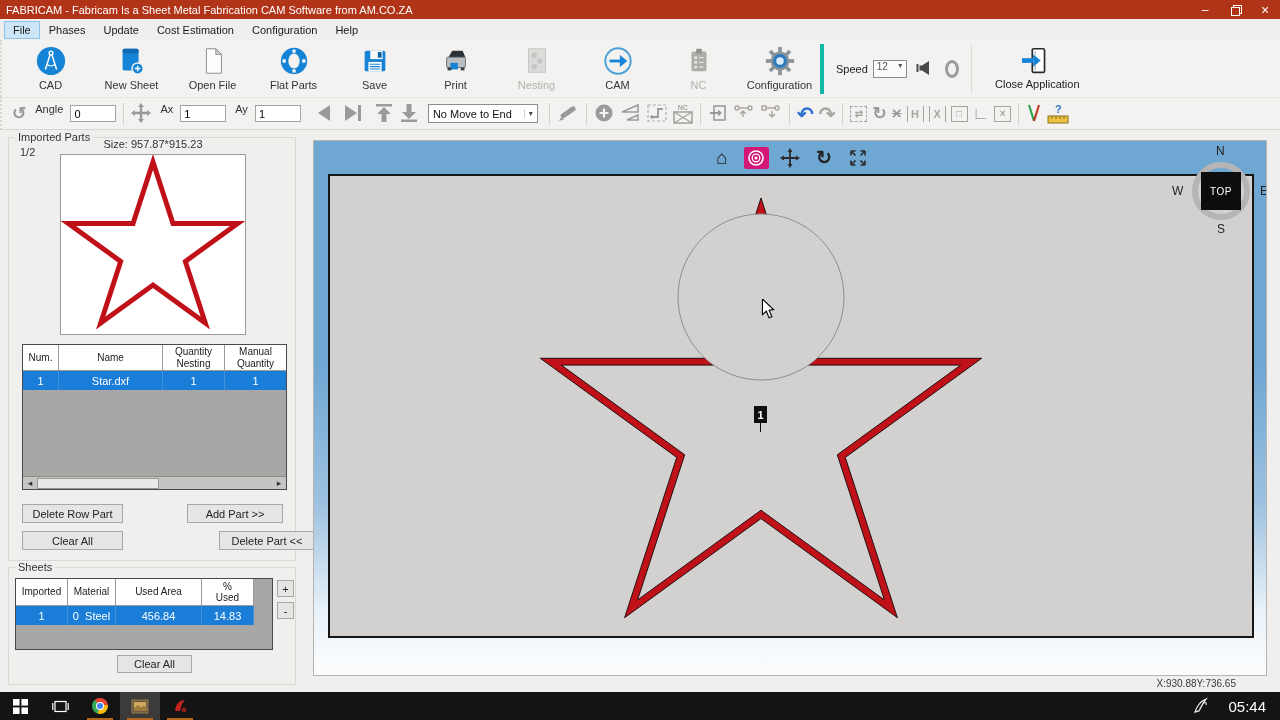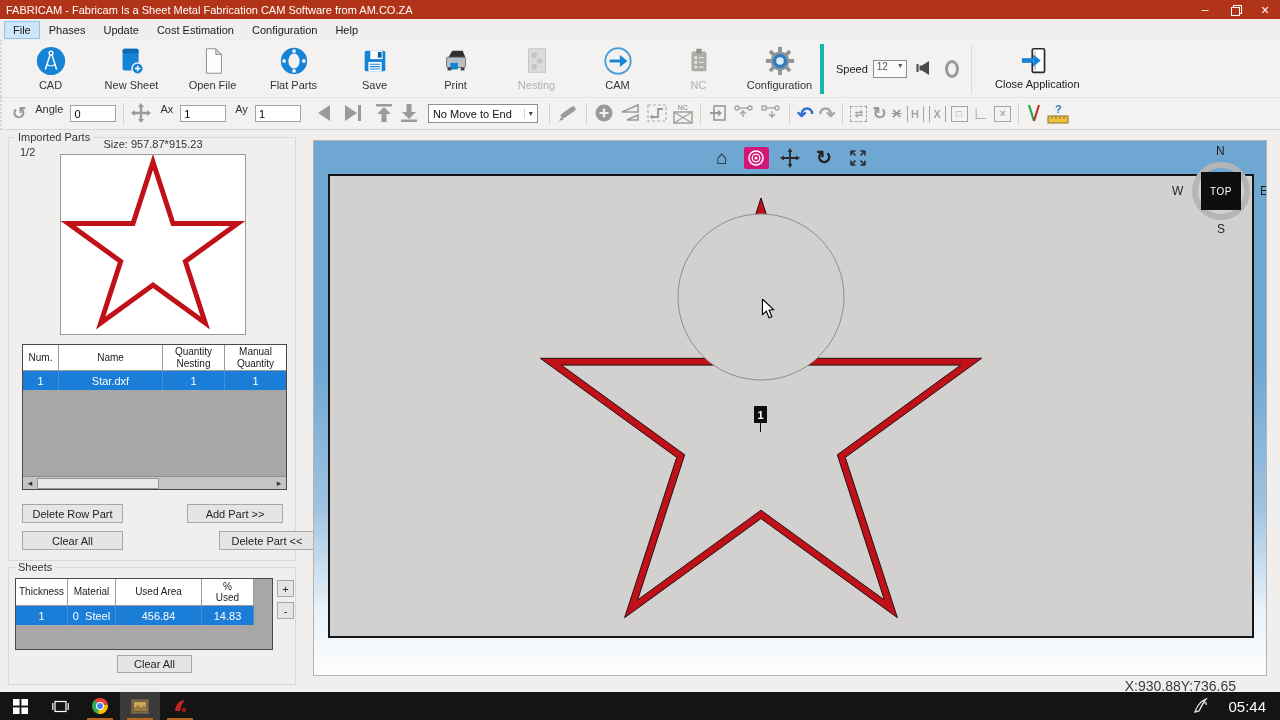--- a/index.html
+++ b/index.html
@@ -95,21 +95,21 @@
   .cursor { position:absolute; left:447px; top:158px; }
 
   .compass { position:absolute; left:862px; top:5px; width:90px; height:90px; }
   .compass .ring { position:absolute; left:16px; top:16px; width:58px; height:58px; border:6px solid #b5b5b5; border-radius:50%; }
   .compass .cube { position:absolute; left:25px; top:26px; width:40px; height:38px; background:#0d0d0d; color:#fff; font-size:10px;
     display:flex; align-items:center; justify-content:center; letter-spacing:0.5px; }
   .compass .dir { position:absolute; color:#1e1e1e; font-size:12px; }
   .compass .n { left:40px; top:-2px; } .compass .s { left:41px; top:76px; }
   .compass .w { left:-4px; top:38px; } .compass .e { left:84px; top:38px; }
 
-  .coords { position:absolute; left:950px; top:548px; width:310px; text-align:right; padding-right:24px; font-size:14px; color:#3a3a3a; }
+  .coords { position:absolute; left:950px; top:548px; width:310px; text-align:right; padding-right:24px; font-size:10px; color:#3a3a3a; }
 
   
   .taskbar { position:absolute; left:0; top:692px; width:1280px; height:28px; background:#141414; display:flex; align-items:center; }
   .tb-icon { width:40px; height:28px; display:flex; align-items:center; justify-content:center; position:relative; }
   .tb-icon.open::after { content:""; position:absolute; left:7px; bottom:0; width:26px; height:2px; background:#b5651d; }
   .tb-icon.active { background:#3d3b39; }
   .chrome-outer { width:16px; height:16px; border-radius:50%; background:conic-gradient(from -40deg,#ea4335 0 33%,#fbbc05 0 66%,#34a853 0 100%); display:flex; align-items:center; justify-content:center; }
   .chrome-mid { width:8px; height:8px; border-radius:50%; background:#fff; display:flex; align-items:center; justify-content:center; }
   .chrome-dot { width:6px; height:6px; border-radius:50%; background:#4285f4; }
   .tb-right { margin-left:auto; display:flex; align-items:center; gap:18px; padding-right:14px; color:#fff; }
@@ -477,21 +477,21 @@
     <div class="btn" style="left:22px; top:374px; width:101px; height:19px;">Delete Row Part</div>
     <div class="btn" style="left:187px; top:374px; width:96px; height:19px;">Add Part &gt;&gt;</div>
     <div class="btn" style="left:22px; top:401px; width:101px; height:19px;">Clear All</div>
     <div class="btn" style="left:187px; top:401px; width:96px; height:19px;margin-left:32px;">Delete Part &lt;&lt;</div>
 
     <div class="groupbox" style="left:8px; top:437px; width:288px; height:118px;"></div>
     <span class="group-label" style="left:15px; top:431px;">Sheets</span>
 
     <div class="stable">
       <div class="srow">
-        <span class="sth">Thickness</span>
+        <span class="sth">Imported</span>
         <span class="sth">Material</span>
         <span class="sth">Used Area</span>
         <span class="sth">%
 Used</span>
         <span class="sth fill"></span>
       </div>
       <div class="srow">
         <span class="std">1</span>
         <span class="std">0  Steel</span>
         <span class="std">456.84</span>

